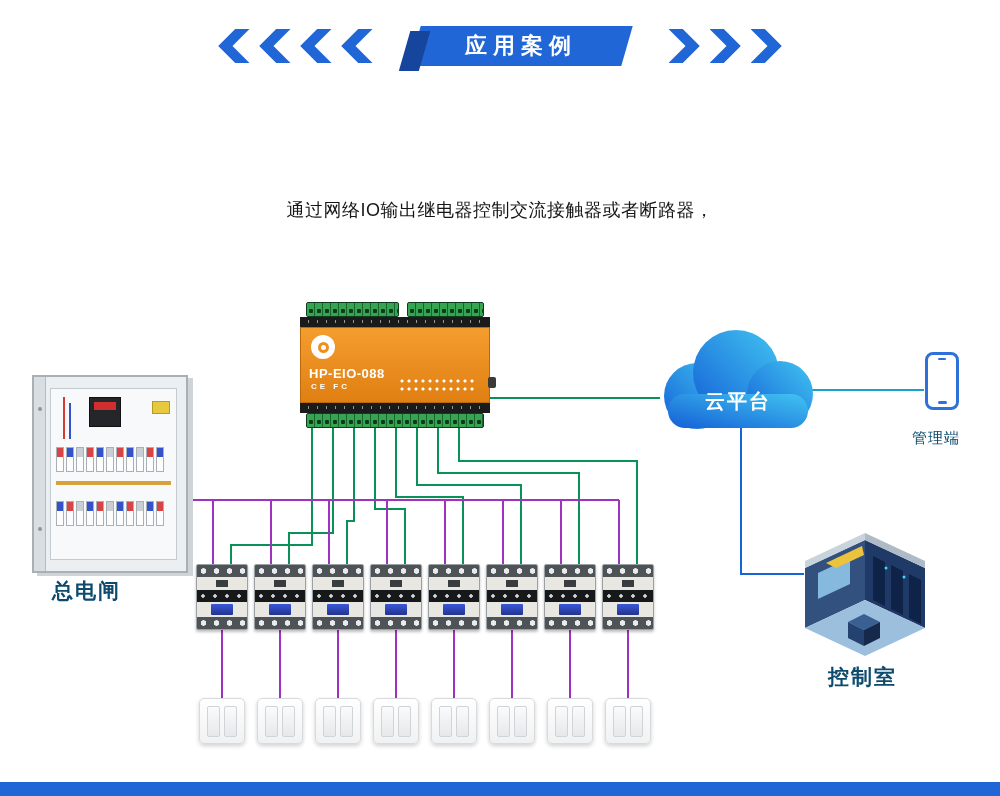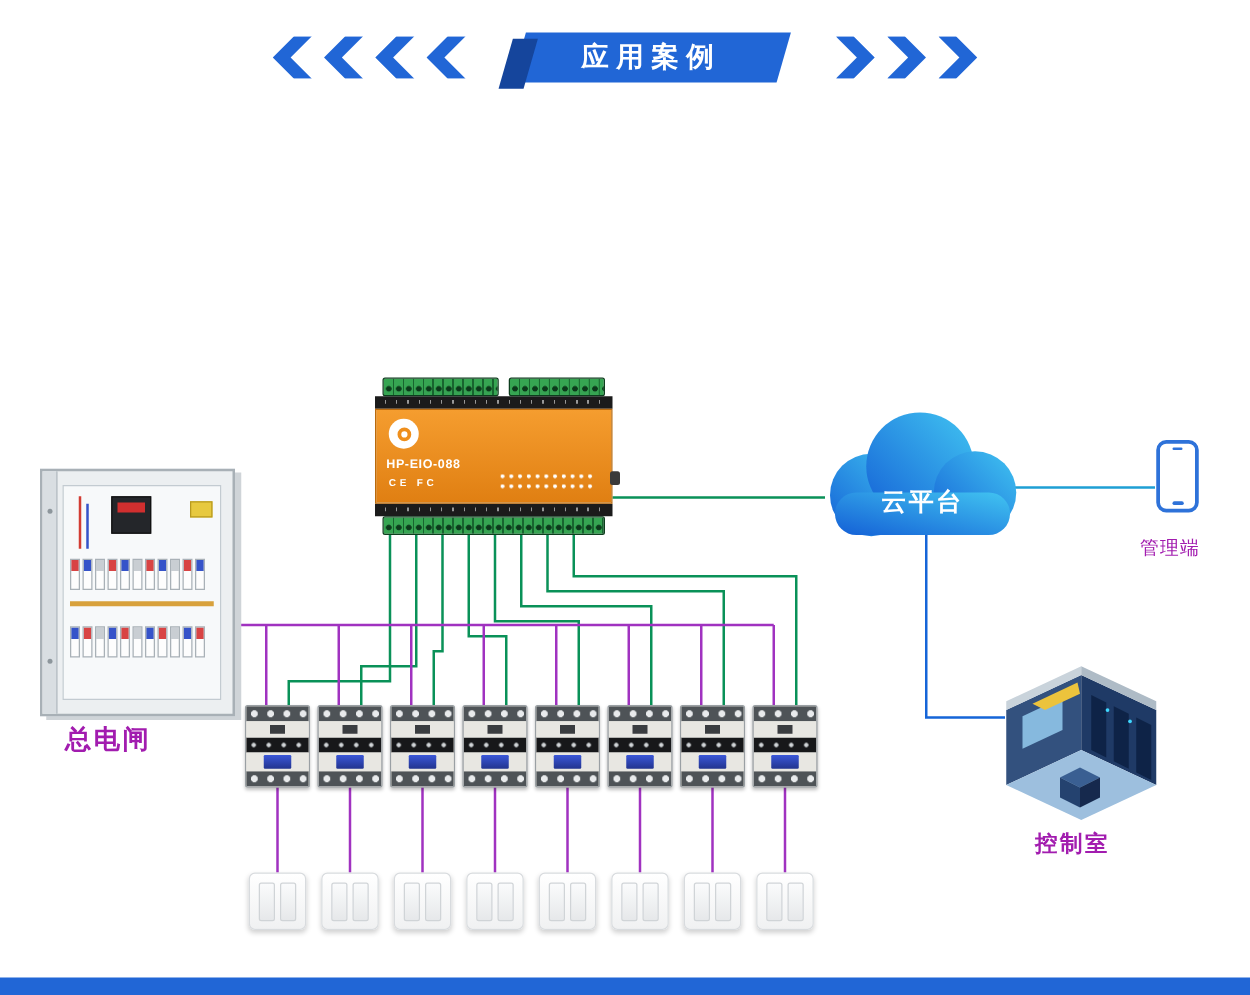--- a/index.html
+++ b/index.html
@@ -38,34 +38,34 @@
   .db-wire-red { position:absolute; left:12px; top:8px; width:2px; height:42px; background:#d23c33; }
   .db-wire-blue { position:absolute; left:18px; top:14px; width:2px; height:36px; background:#3553c9; }
   .db-row { position:absolute; left:5px; right:5px; display:flex; gap:2px; }
   .db-row1 { top:58px; } .db-row2 { top:112px; }
   .mb { width:8px; height:25px; background:#fdfdfd; border:1px solid #a9b1b7; }
   .mb.c1 { background:linear-gradient(#d84343 0 9px,#fdfdfd 9px); }
   .mb.c2 { background:linear-gradient(#3553c9 0 9px,#fdfdfd 9px); }
   .mb.c3 { background:linear-gradient(#c9ced3 0 9px,#fdfdfd 9px); }
   .db-bus { position:absolute; left:5px; right:5px; top:92px; height:4px; background:#d8a13c; }
 
-  .lbl { position:absolute; z-index:3; color:#a21caf; font-weight:bold; }
+  .lbl { position:absolute; z-index:3; color:#0c4a6e; font-weight:bold; }
   .lbl-main-switch { left:52px; top:577px; font-size:21px; letter-spacing:2px; }
-  .lbl-control-room { left:828px; top:663px; font-size:18px; letter-spacing:2px; }
+  .lbl-control-room { left:828px; top:663px; font-size:21px; letter-spacing:2px; }
   .lbl-management { left:912px; top:429px; font-size:15px; font-weight:normal; letter-spacing:1px; }
 
   
   .device { left:300px; top:302px; width:190px; }
   .dev-terminals { height:15px; margin:0 6px; display:flex; gap:8px; }
   .tgroup { background-image:radial-gradient(circle at 4px 8px,#0c3a1b 2px,rgba(0,0,0,0) 2.5px),repeating-linear-gradient(90deg,#36a552 0 7px,#18642f 7px 8px); background-size:8px 100%,auto; border:1px solid #0d3d1d; border-radius:2px; }
   .dev-strip { height:10px; background:#1b1b1b; background-image:repeating-linear-gradient(90deg,rgba(255,255,255,.55) 0 1px,rgba(0,0,0,0) 1px 9px); background-size:92% 3px; background-position:center 3px; background-repeat:no-repeat; }
   .dev-body { position:relative; height:76px; background:linear-gradient(180deg,#f59d2f,#e07f12); border:1px solid #b96a0d; }
   .dev-logo { position:absolute; left:10px; top:7px; width:24px; height:24px; background:#fff; border-radius:50%; display:flex; align-items:center; justify-content:center; }
   .dev-logo i { width:11px; height:11px; border:3px solid #ef8f1c; border-radius:50%; }
-  .dev-model { position:absolute; left:8px; top:38px; color:#fff; font-size:10px; font-weight:bold; letter-spacing:0.5px; }
+  .dev-model { position:absolute; left:8px; top:38px; color:#fff; font-size:13px; font-weight:bold; letter-spacing:0.5px; }
   .dev-certs { position:absolute; left:10px; top:54px; color:#fff; font-size:8px; font-weight:bold; letter-spacing:3px; }
   .dev-leds { position:absolute; right:12px; bottom:8px; width:78px; height:16px; background-image:radial-gradient(circle at 3px 3px,#ffffff 1.3px,rgba(255,255,255,0) 1.8px); background-size:7px 8px; }
   .dev-antenna { position:absolute; right:-7px; bottom:14px; width:8px; height:11px; background:#3a3a3a; border-radius:2px; }
 
   
   .contactor { top:564px; width:52px; height:66px; border:1px solid #9aa0a4; border-radius:2px; background:#e8e7e2; box-shadow:0 2px 3px rgba(0,0,0,.25); overflow:hidden; }
   .ct-screws { height:12px; background-color:#4e5357; background-image:radial-gradient(circle at 6.5px 6px,#e8eaec 2.5px,rgba(0,0,0,0) 3px); background-size:13px 12px; }
   .ct-upper { position:relative; height:13px; background:#e8e7e2; }
   .ct-upper::after { content:""; position:absolute; left:50%; top:3px; width:12px; height:7px; margin-left:-6px; background:#3a3d40; }
   .ct-band { height:12px; background-color:#17181a; background-image:radial-gradient(circle at 6px 6px,#cfd3d6 1.5px,rgba(0,0,0,0) 2px); background-size:12px 12px; }
@@ -99,20 +99,21 @@
     <div class="banner">
       <span class="banner-text">应用案例</span>
     </div>
     <div class="chevrons">
       <span class="chev-r"></span>
       <span class="chev-r"></span>
       <span class="chev-r"></span>
     </div>
   </div>
 
+  <div class="desc desc-1">通过网络IO输出继电器控制交流接触器或者断路器，</div>
 
   <svg class="overlay" width="1000" height="796" viewBox="0 0 1000 796">
     <defs>
       <linearGradient id="cloudGrad" x1="0%" y1="100%" x2="100%" y2="0%">
         <stop offset="0%" stop-color="#1460d6"></stop>
         <stop offset="100%" stop-color="#41c4f1"></stop>
       </linearGradient>
     </defs>
 
     <g stroke="#0a9158" stroke-width="2" fill="none">

